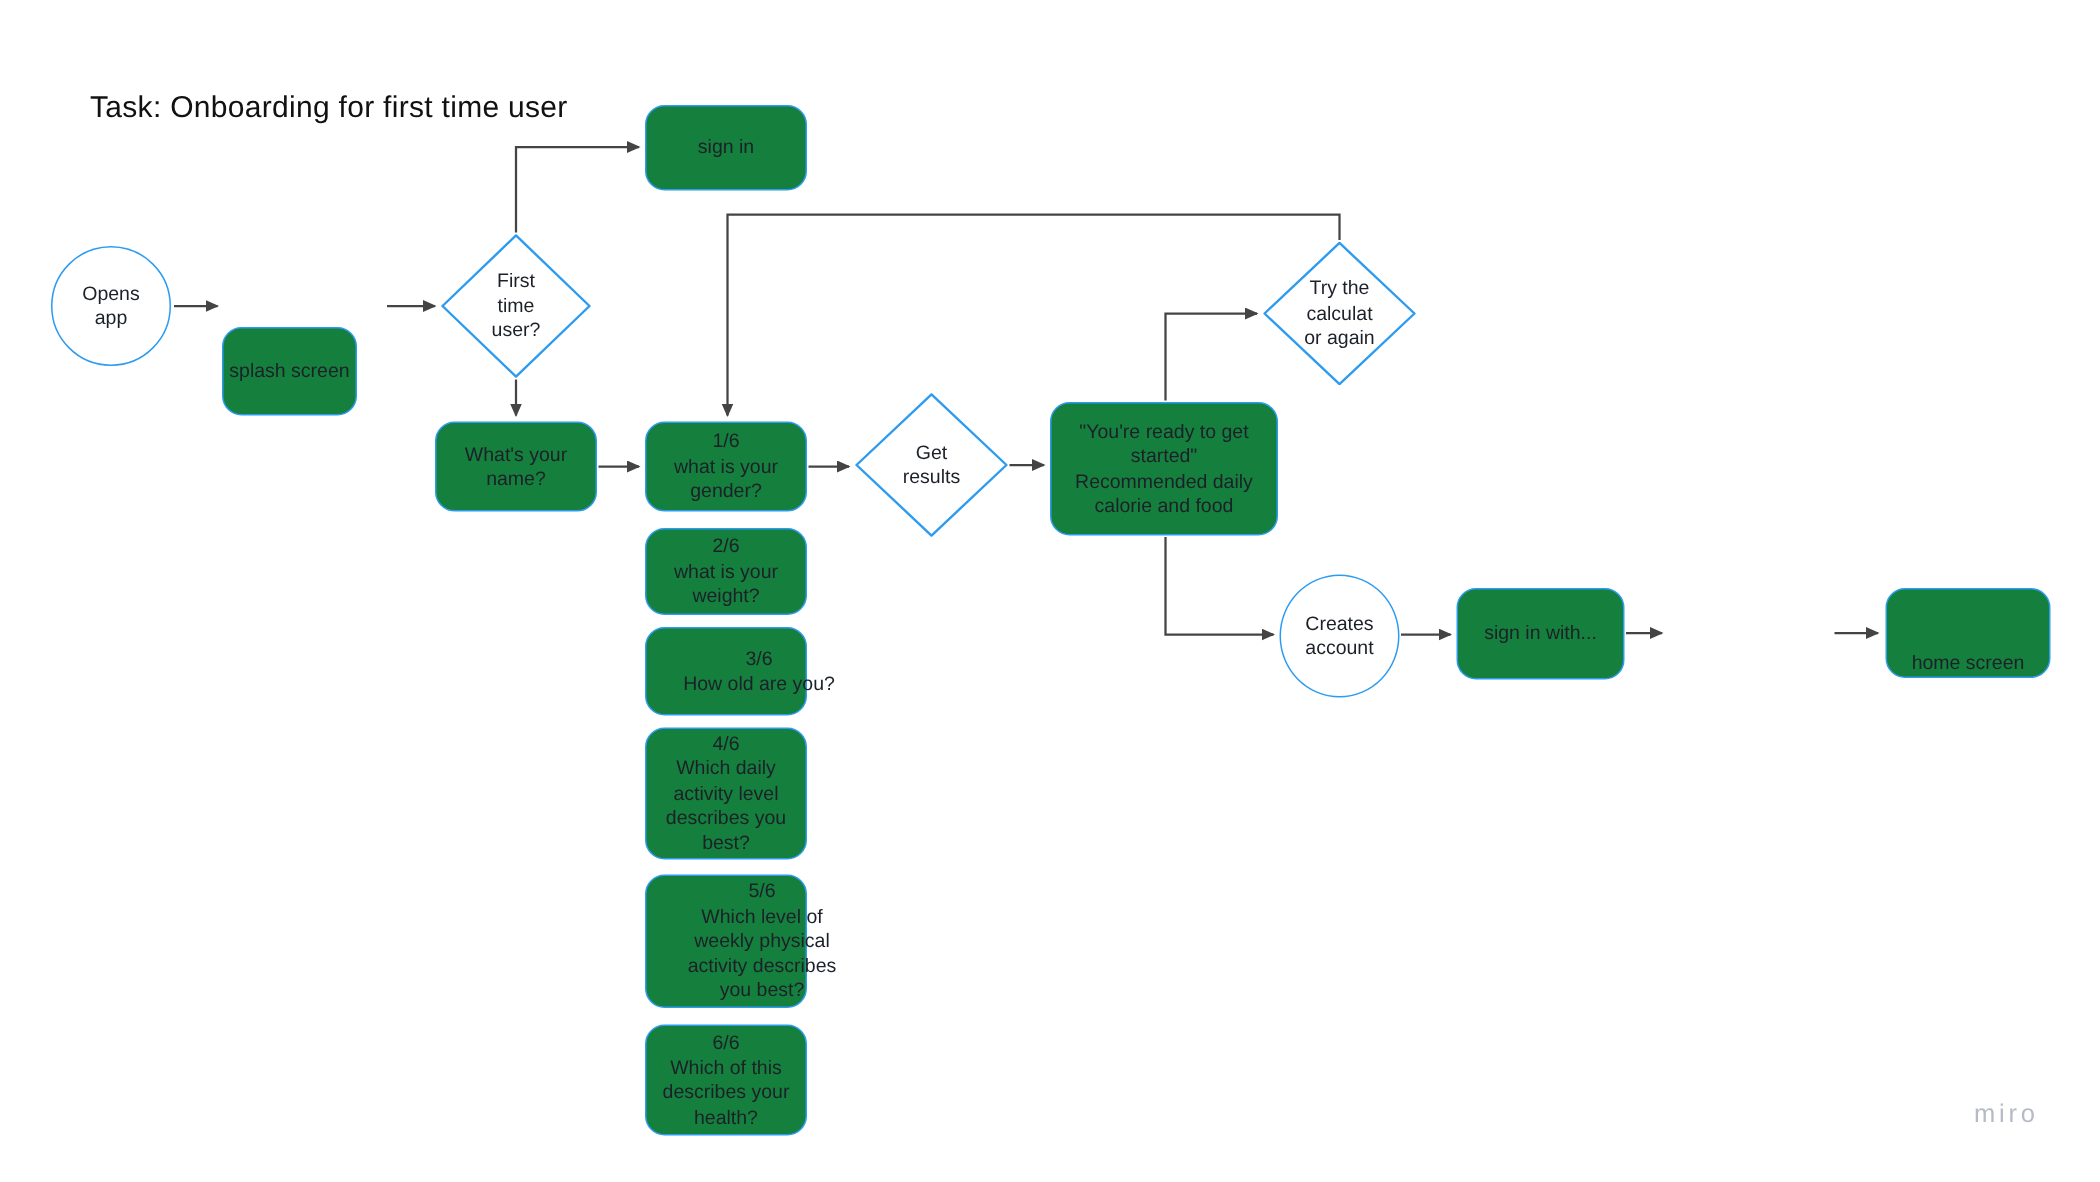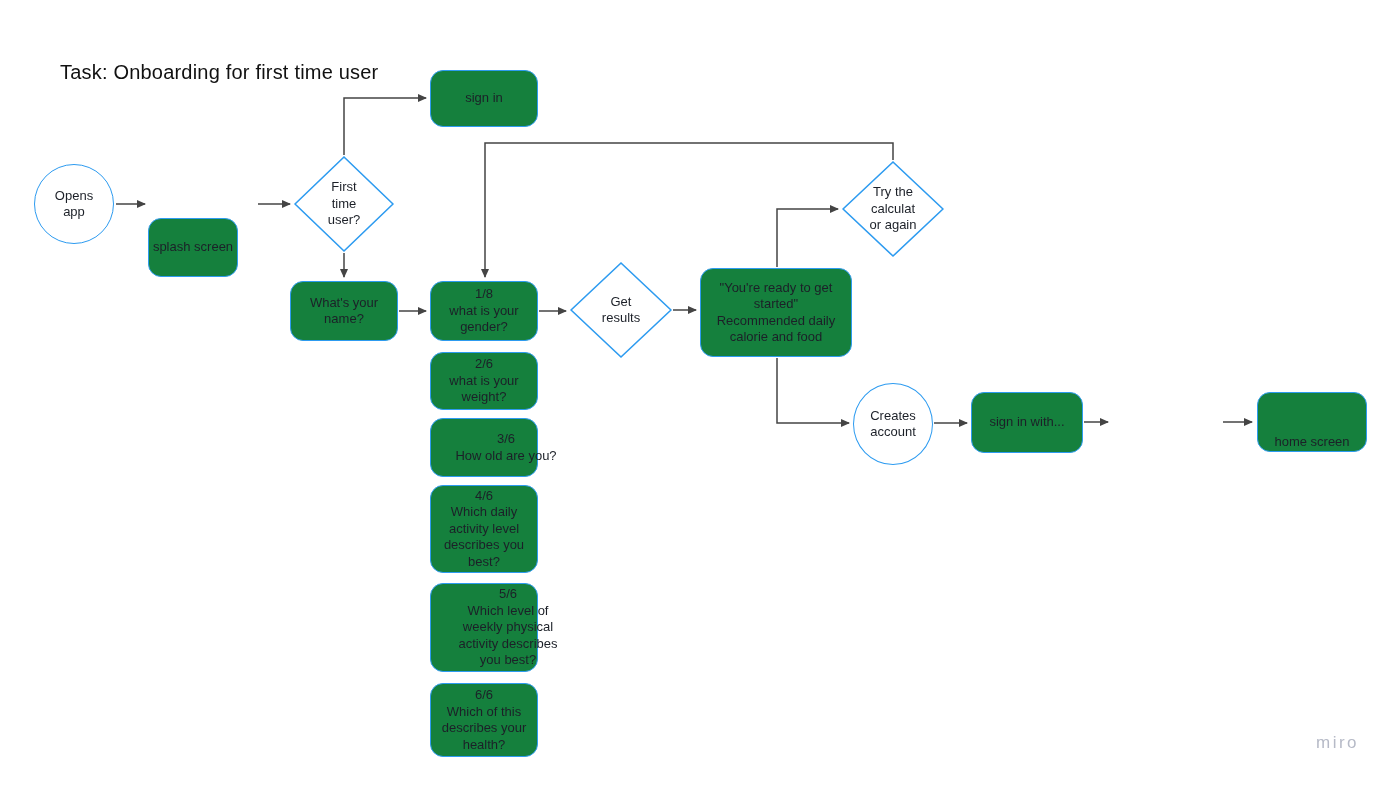--- a/index.html
+++ b/index.html
@@ -98,21 +98,21 @@
   <div class="node shape-rect" style="left:430px;top:70px;width:108px;height:57px;">
     <div class="label">sign in</div>
   </div>
 
   <div class="node shape-rect" style="left:290px;top:281px;width:108px;height:60px;">
     <div class="label">What's your
 name?</div>
   </div>
 
   <div class="node shape-rect" style="left:430px;top:281px;width:108px;height:60px;">
-    <div class="label">1/8
+    <div class="label">1/6
 what is your
 gender?</div>
   </div>
   <div class="node shape-rect" style="left:430px;top:352px;width:108px;height:58px;">
     <div class="label">2/6
 what is your
 weight?</div>
   </div>
   <div class="node shape-rect" style="left:430px;top:418px;width:108px;height:59px;padding-left:44px;">
     <div class="label">3/6

